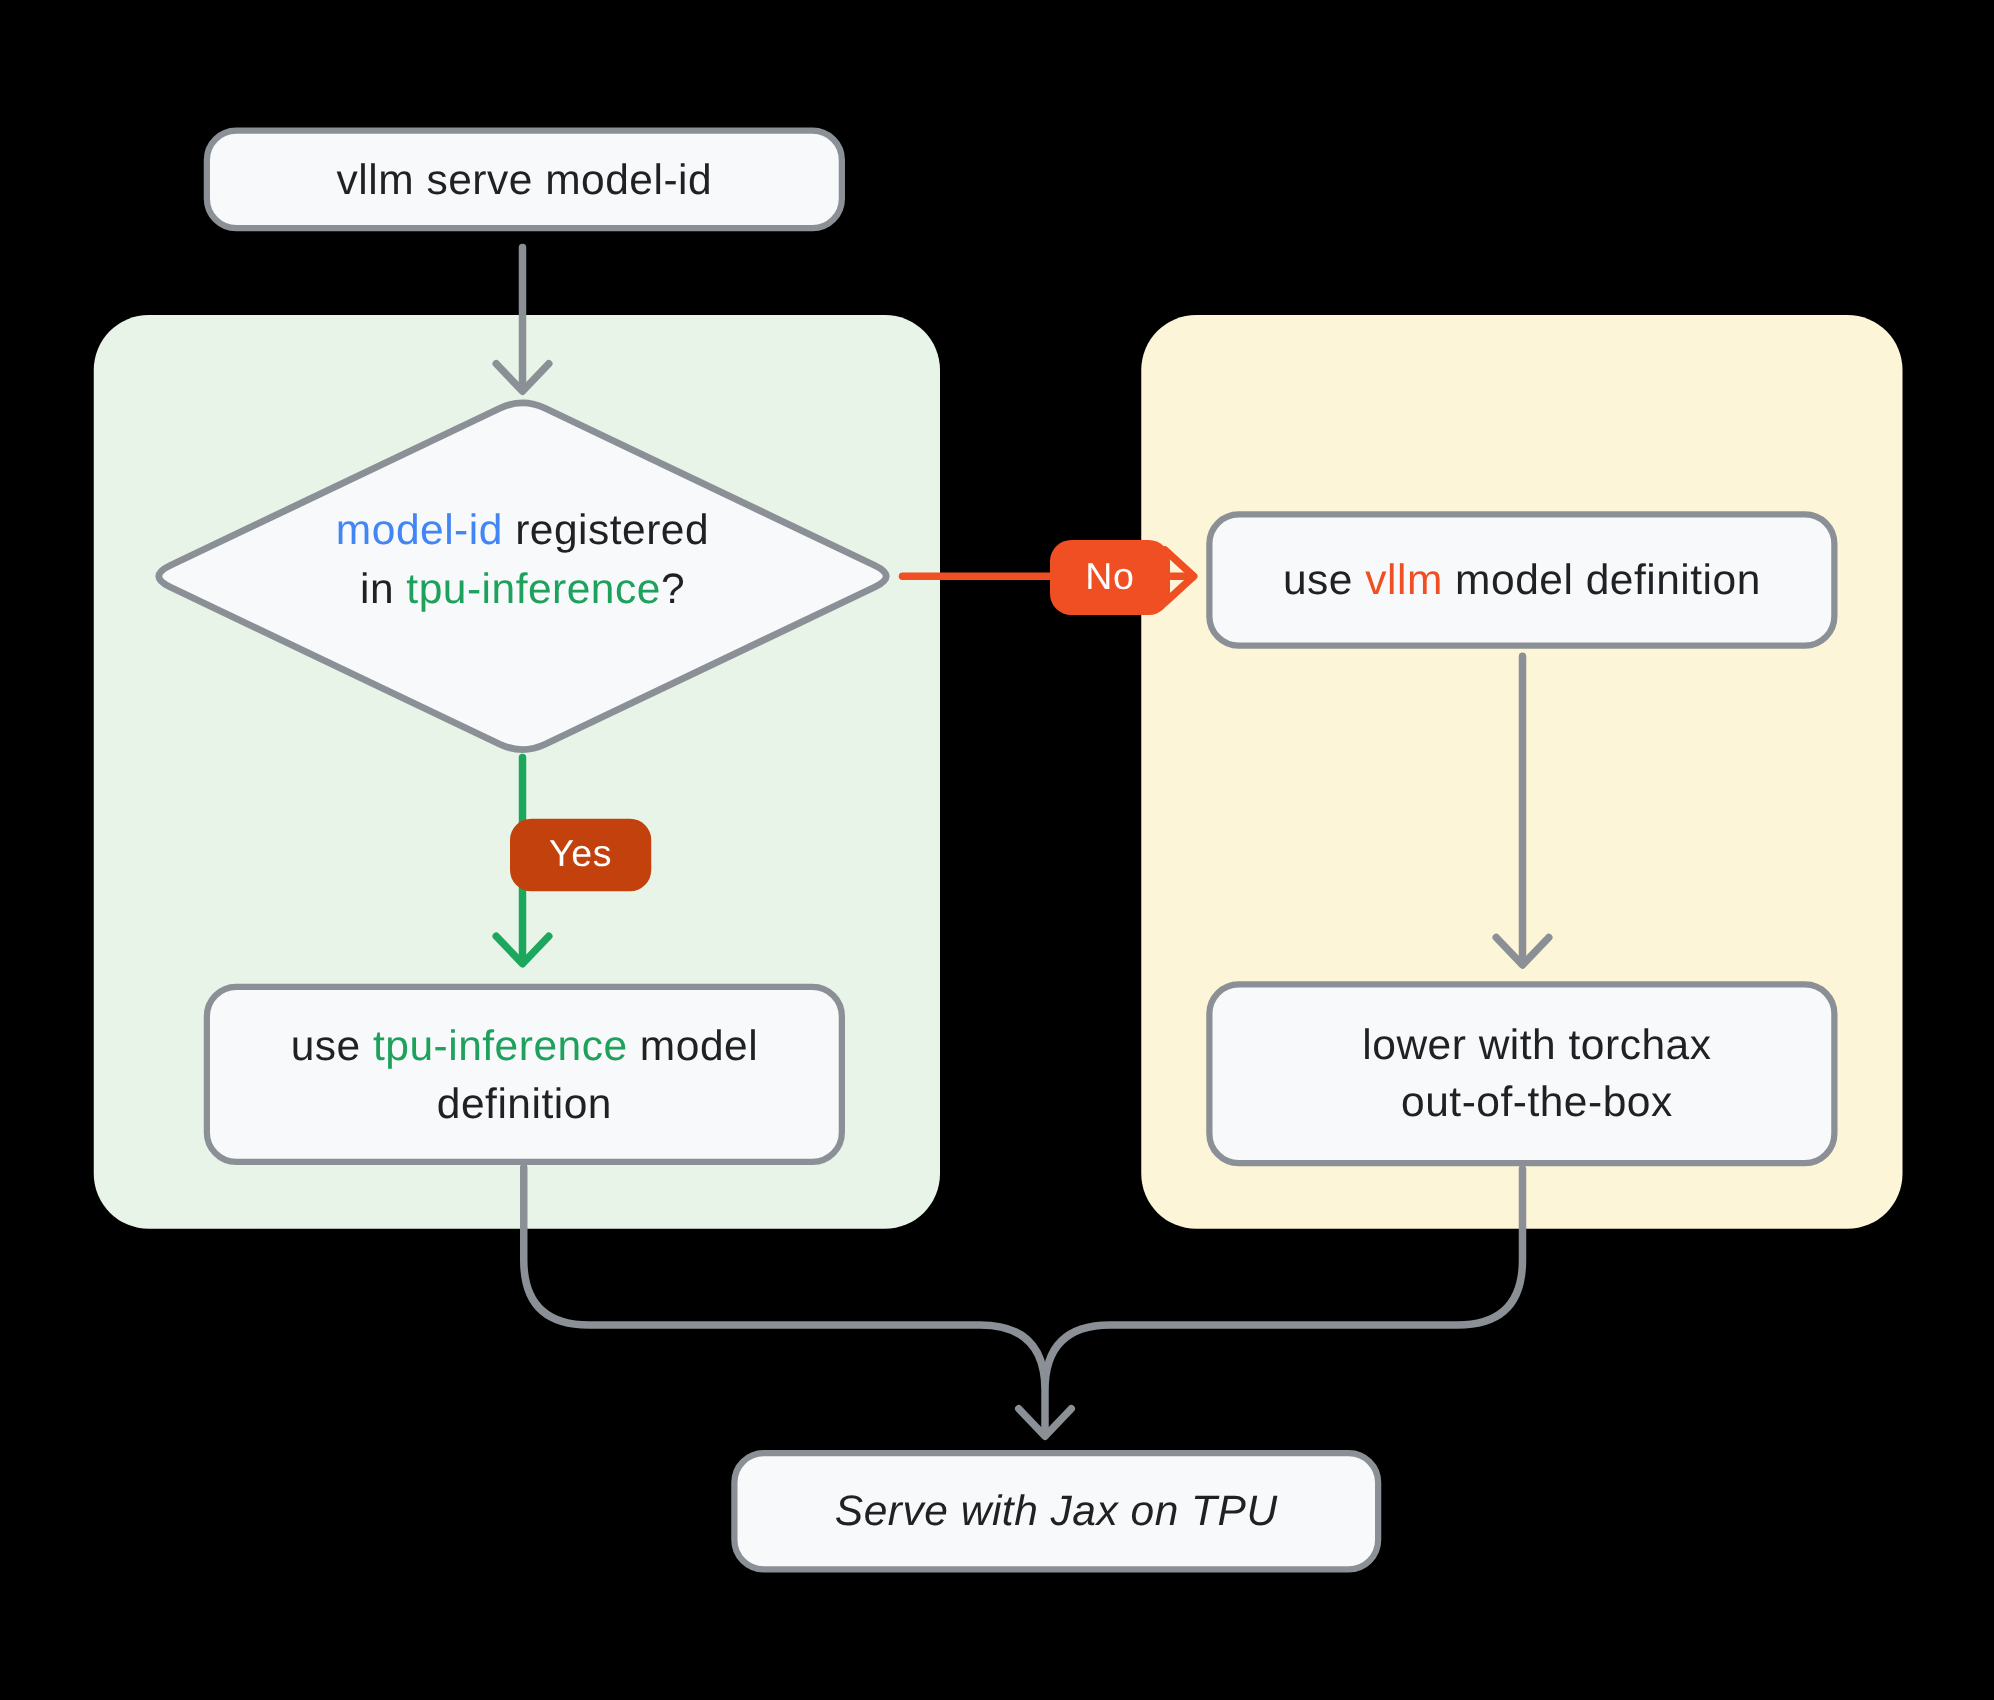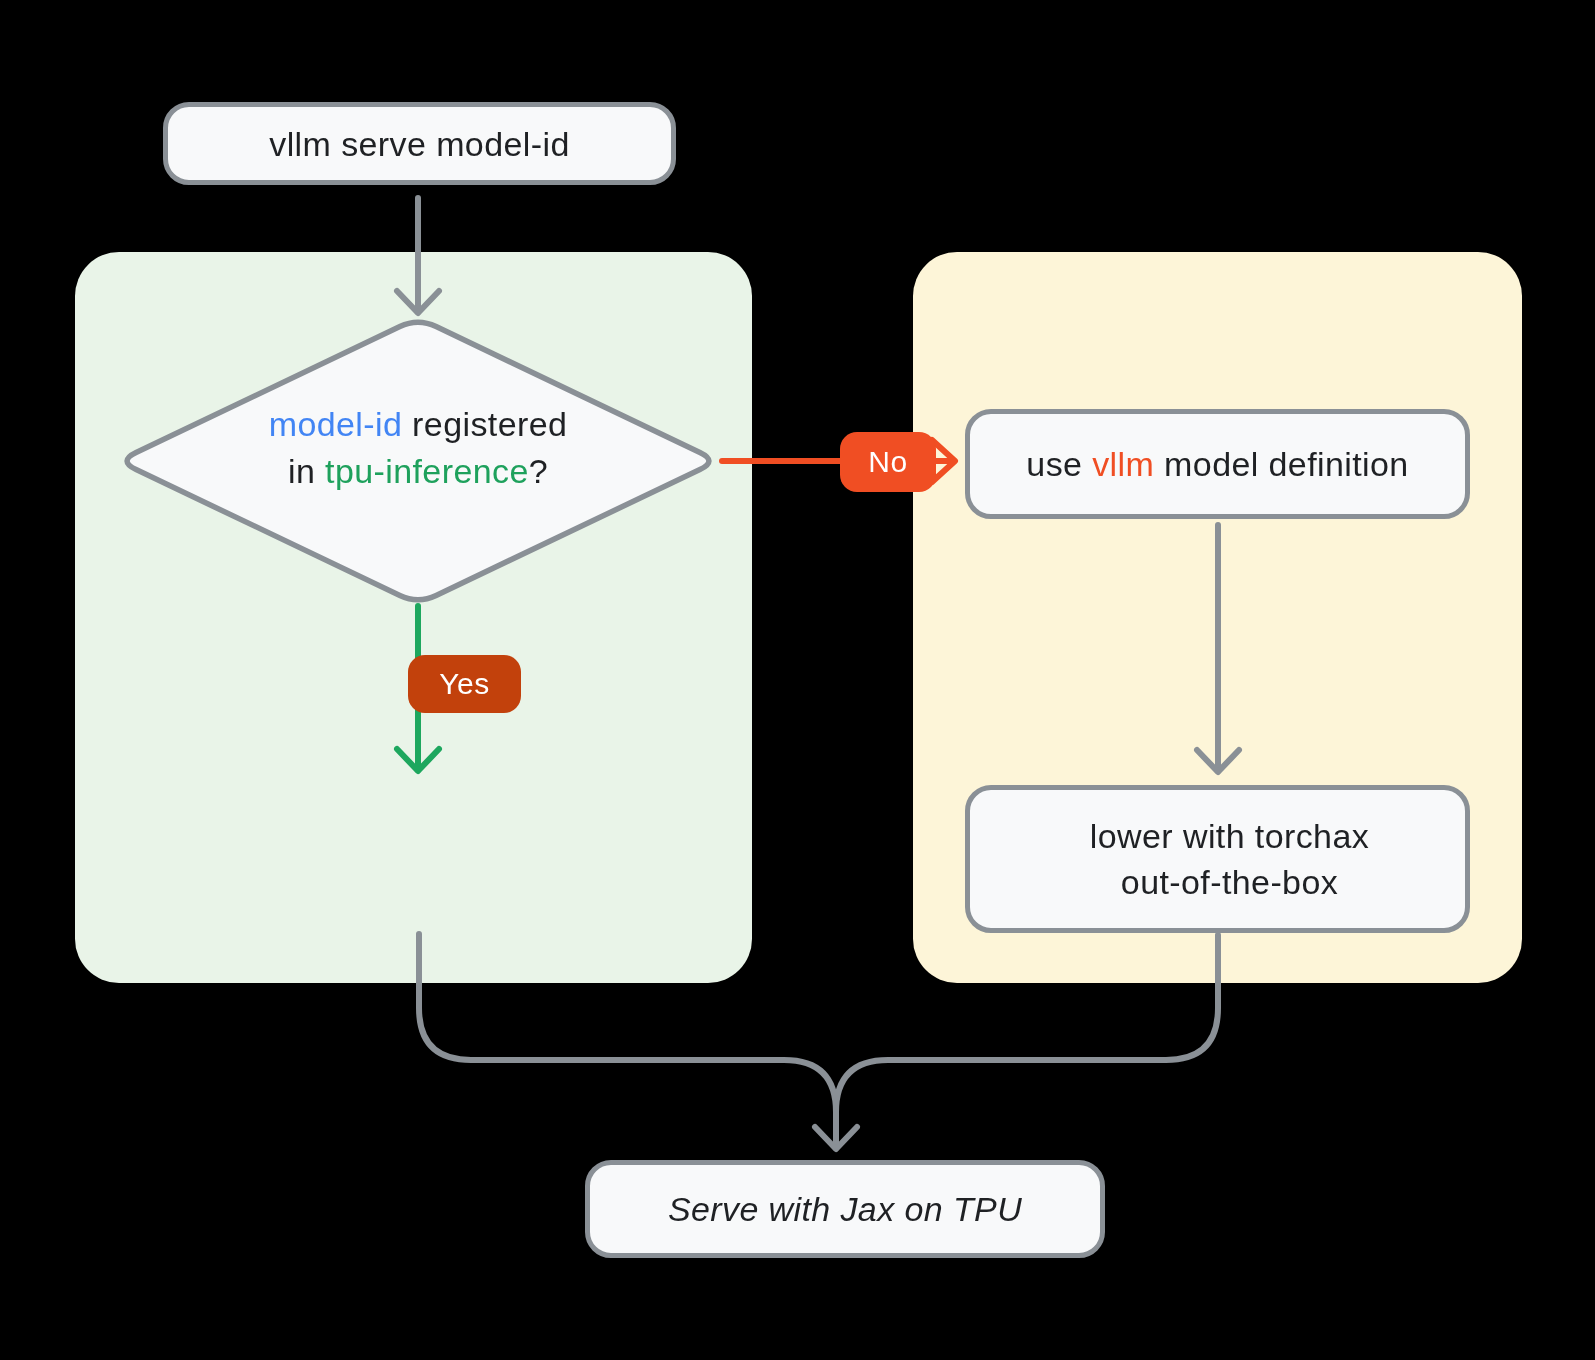--- a/index.html
+++ b/index.html
@@ -122,20 +122,25 @@
     </div>
   </div>
 
   <div class="badge yes">
     <span>Yes</span>
   </div>
   <div class="badge no">
     <span>No</span>
   </div>
 
+  <div class="node node-left">
+    <div class="inner">
+      <span>use </span><span class="t-green">tpu-inference</span><span> model definition</span>
+    </div>
+  </div>
 
   <div class="node node-vllm">
     <div class="inner">
       <span>use </span><span class="t-orange">vllm</span><span> model definition</span>
     </div>
   </div>
 
   <div class="node node-lower">
     <div class="inner">
       <span>lower with torchax</span><br>

